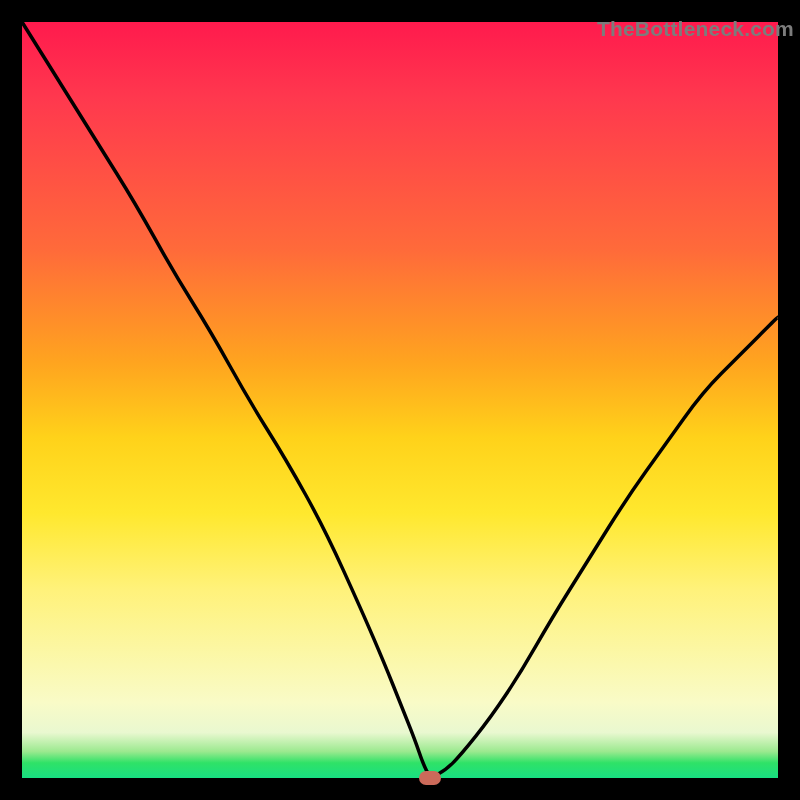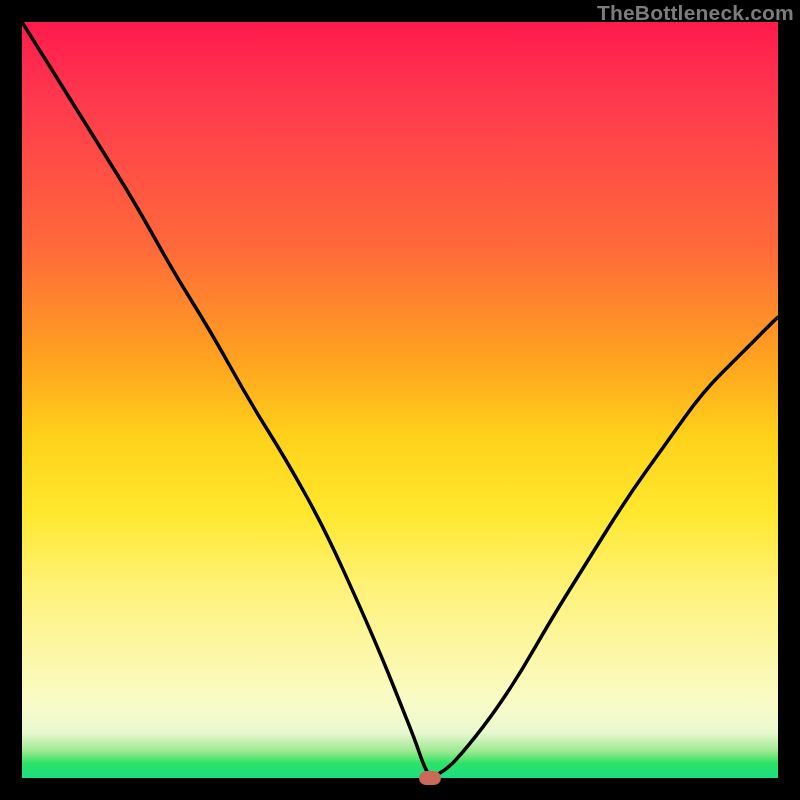--- a/index.html
+++ b/index.html
@@ -49,21 +49,21 @@
   .dot {
     position: absolute;
     width: 22px;
     height: 14px;
     border-radius: 7px;
     background: #cc6a5a;
     transform: translate(-50%, -50%);
   }
   .watermark {
     position: absolute;
-    top: 1px;
+    top: 17px;
     right: 6px;
     font-family: Arial, Helvetica, sans-serif;
     font-size: 21px;
     color: #7c7c7c;
     font-weight: 600;
     letter-spacing: 0.2px;
   }
 </style>
 </head>
 <body>

